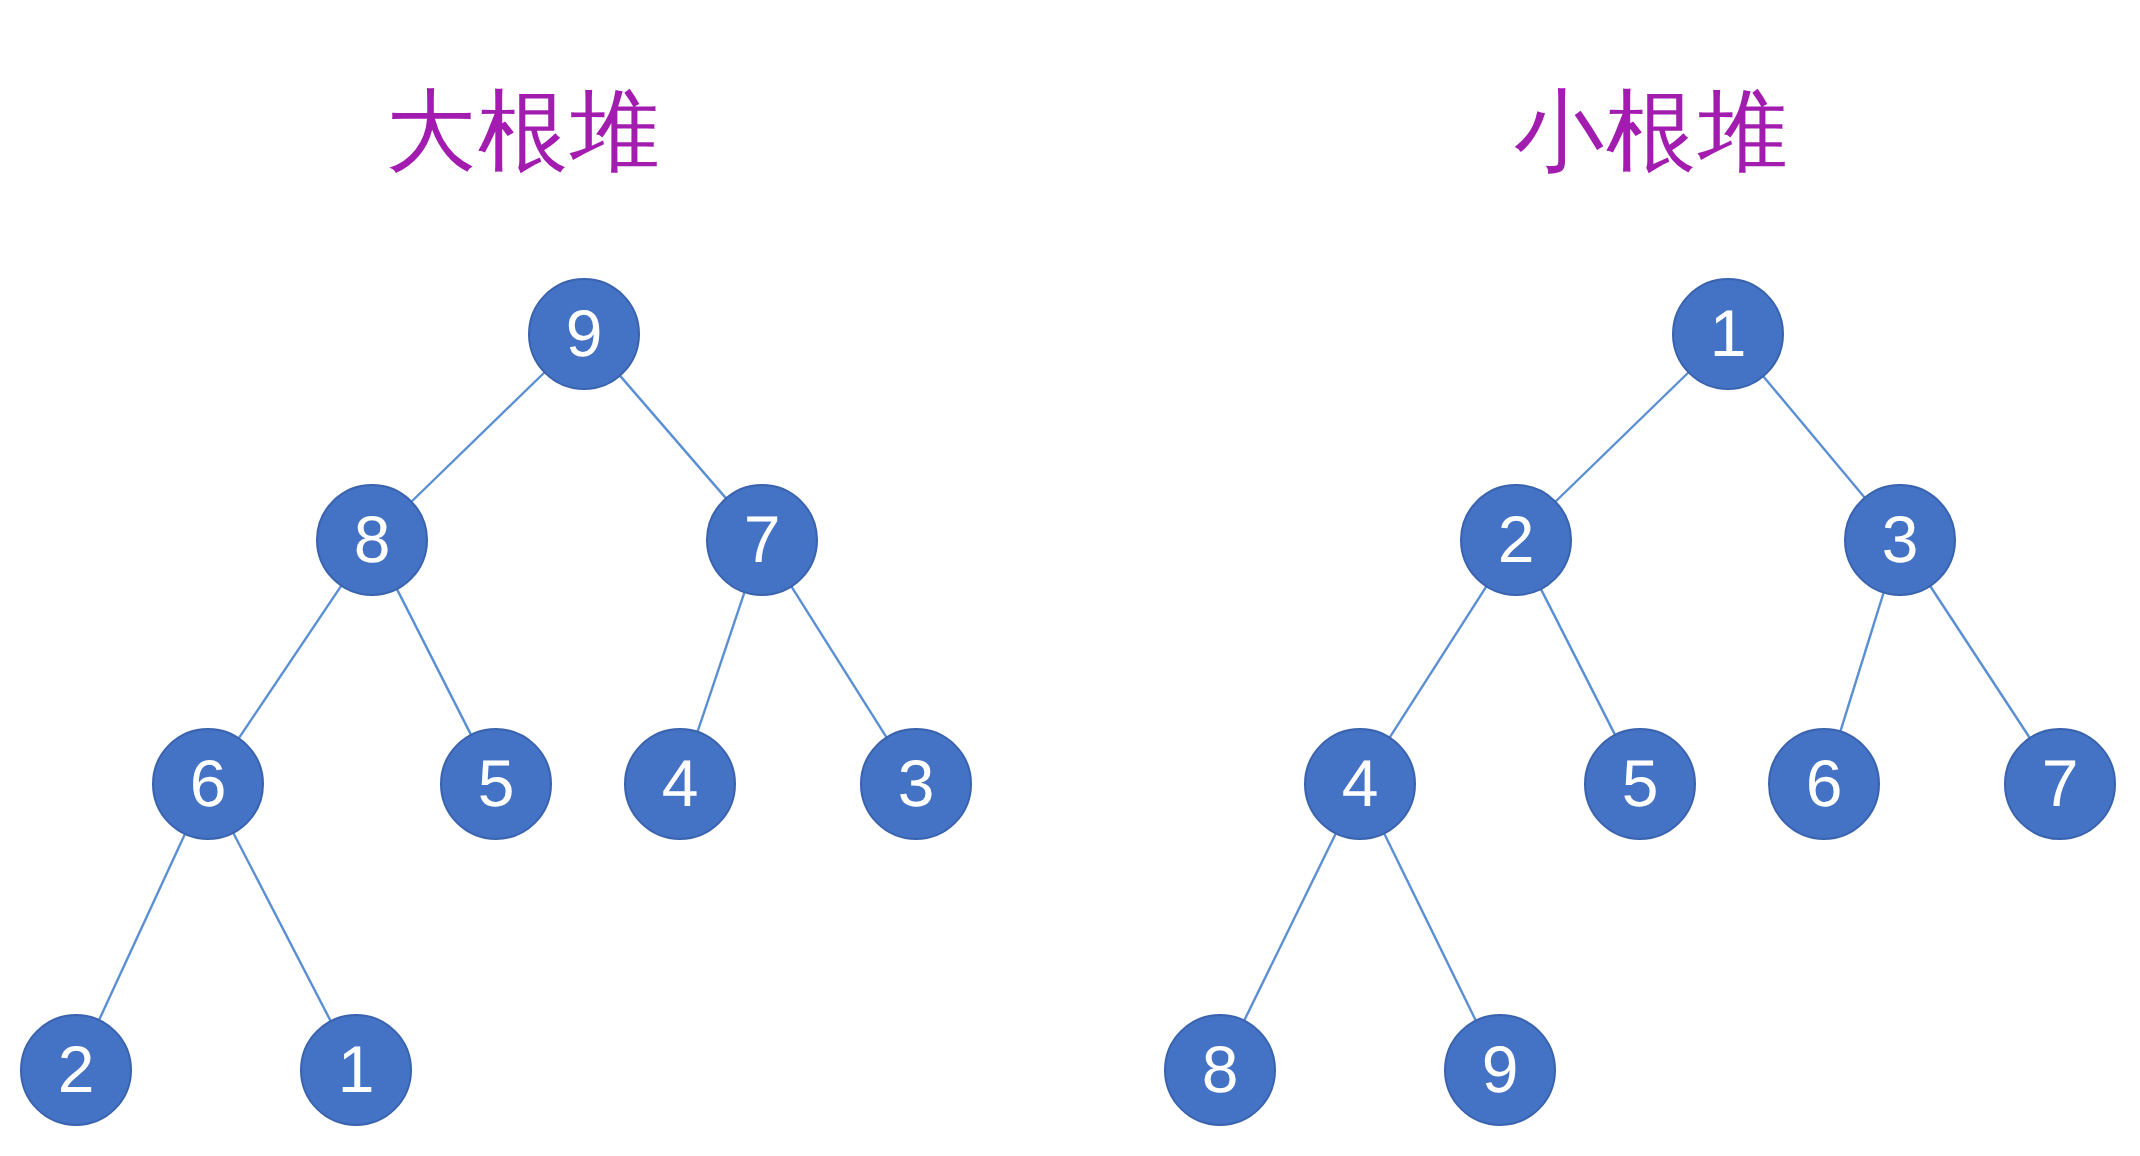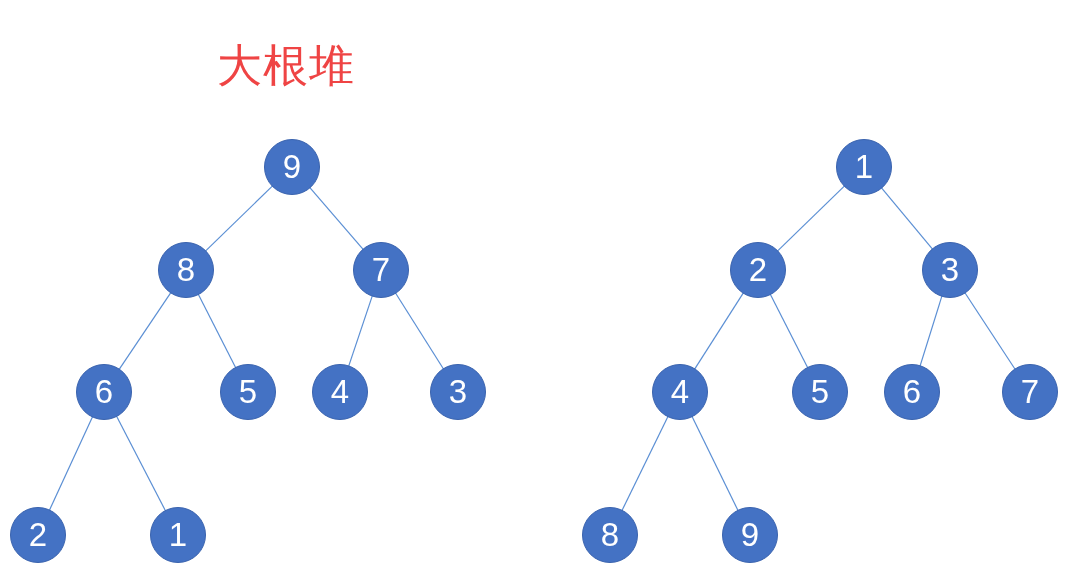--- a/index.html
+++ b/index.html
@@ -16,24 +16,23 @@
     width: 1070px;
     height: 578px;
     background: #ffffff;
     overflow: hidden;
   }
   .heading {
     position: absolute;
     font-family: "Liberation Sans", "DejaVu Sans", sans-serif;
     font-size: 45px;
     line-height: 1;
-    color: #ef4444;
+    color: #a21caf;
     white-space: nowrap;
     letter-spacing: 1px;
-    margin-left: 24px;
   }
   #title-max { left: 193px; top: 43px; }
   #title-min { left: 757px; top: 43px; }
 
   svg.edge-layer {
     position: absolute;
     left: 0;
     top: 0;
     width: 1070px;
     height: 578px;
@@ -149,15 +148,16 @@
       <div class="node" style="left: 610px; top: 535px; background: rgb(68, 114, 196); border-color: rgb(58, 99, 174); color: rgb(255, 255, 255);">
         <span class="node-label">8</span>
       </div>
       <div class="node" style="left: 750px; top: 535px; background: rgb(68, 114, 196); border-color: rgb(58, 99, 174); color: rgb(255, 255, 255);">
         <span class="node-label">9</span>
       </div>
     </div>
 
   <div class="heading" id="title-max">大根堆</div>
 
+  <div class="heading" id="title-min">小根堆</div>
 
 
 </div>
 
 </body></html>

